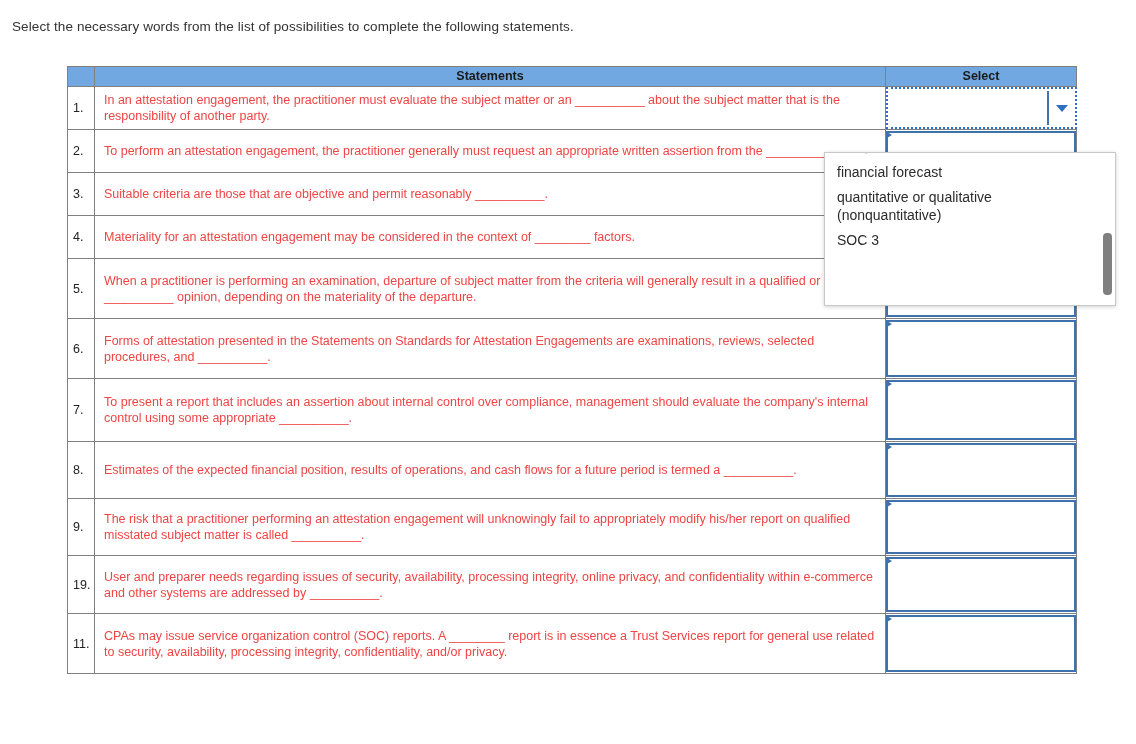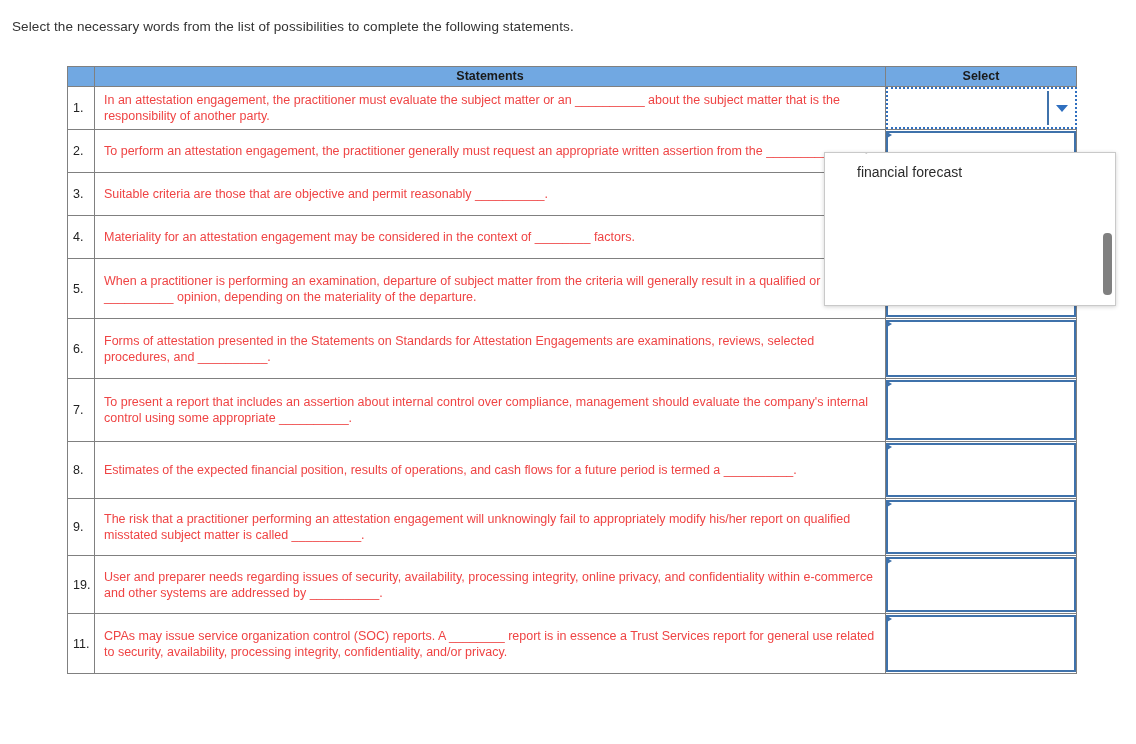--- a/index.html
+++ b/index.html
@@ -171,21 +171,21 @@
     transform: rotate(45deg);
   }
   .dd-list {
     padding: 7px 0 0 0;
     margin: 0;
     list-style: none;
   }
   .dd-item {
     font-size: 14px;
     color: #2b2b2b;
-    padding: 3px 16px 4px 32px;
+    padding: 3px 16px 4px 12px;
     line-height: 18px;
     cursor: pointer;
     white-space: pre-line;
   }
 
   .dd-scrollbar {
     position: absolute;
     right: 3px;
     top: 2px;
     bottom: 2px;
@@ -333,17 +333,20 @@
       </td>
     </tr>
 
   </tbody>
 </table>
 
 <div class="dropdown">
   <span class="nub"></span>
   <ul class="dd-list">
     <li class="dd-item">financial forecast</li>
+    <li class="dd-item">quantitative or qualitative
+(nonquantitative)</li>
+    <li class="dd-item">SOC 3</li>
   </ul>
   <div class="dd-scrollbar">
     <div class="dd-thumb"></div>
   </div>
 </div>
 
 </body></html>

